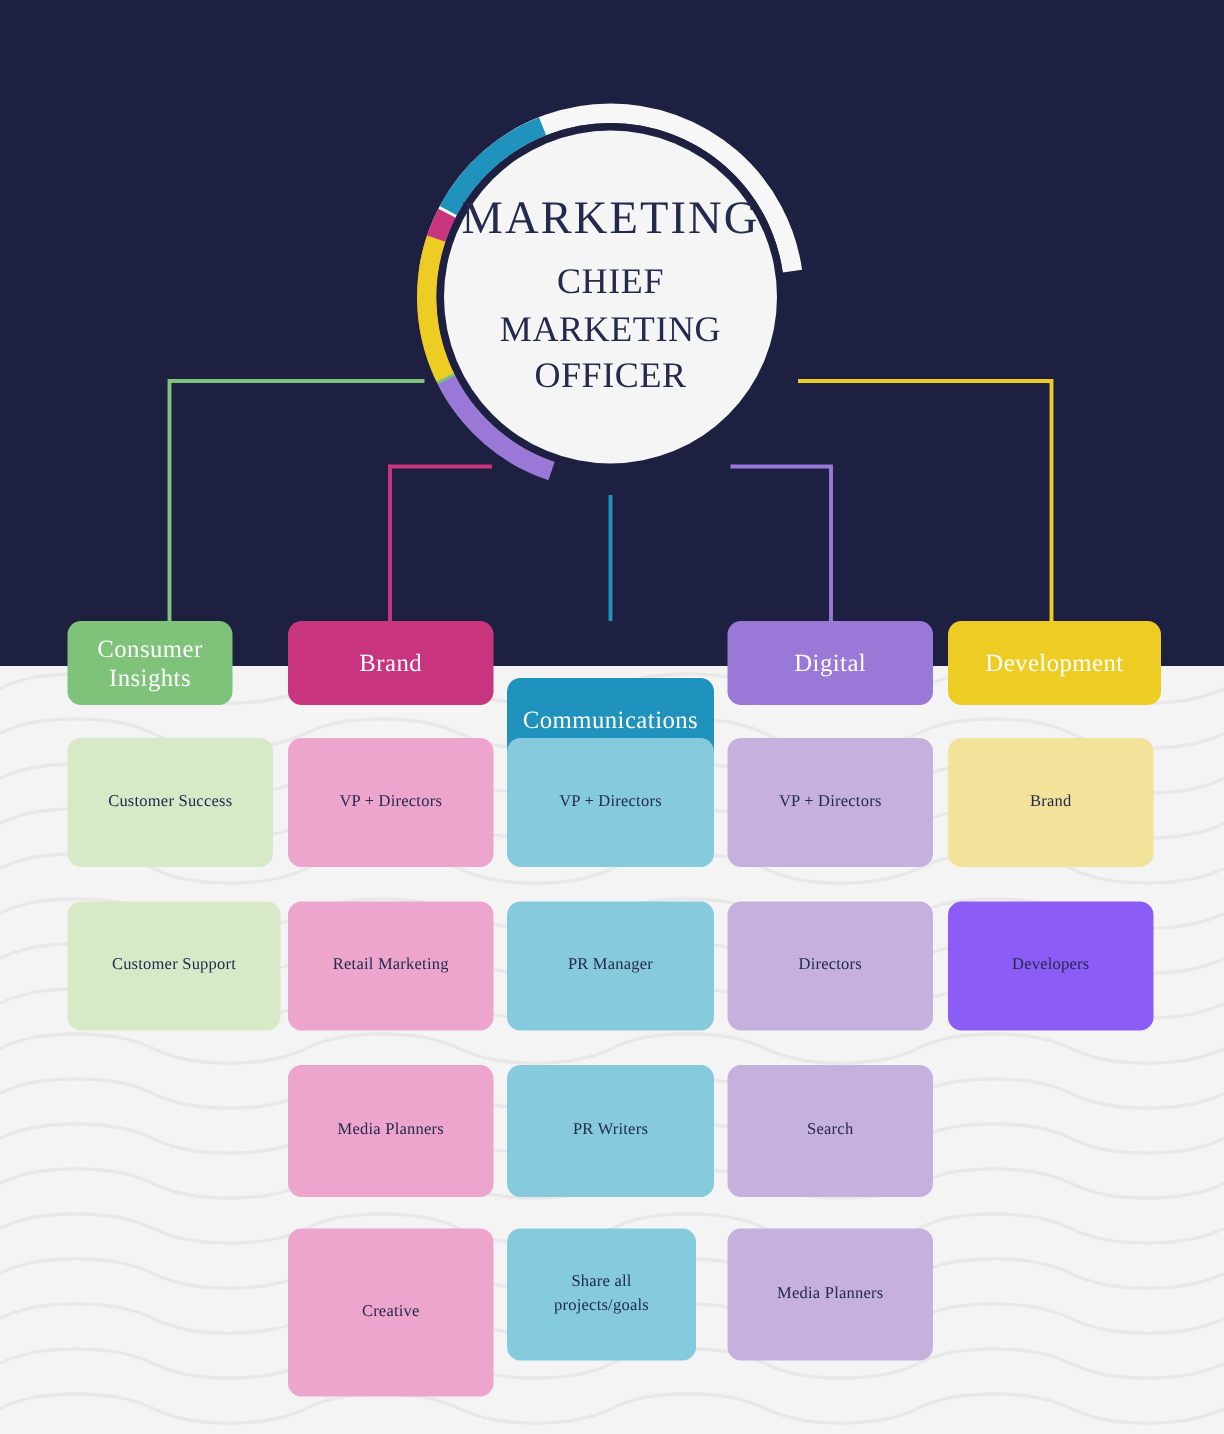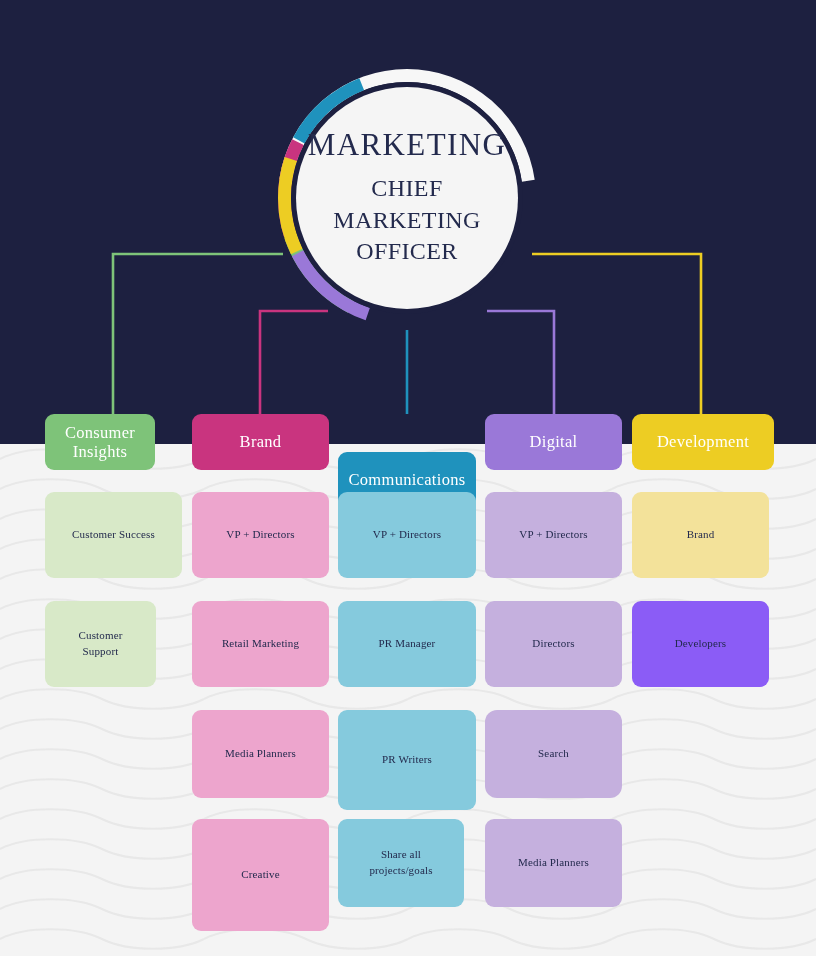--- a/index.html
+++ b/index.html
@@ -204,21 +204,21 @@
     </div>
   </div>
 
   <div id="nodes">
       <div class="dept-head" style="left: 45px; top: 414px; width: 110px; height: 56px; background: rgb(126, 195, 121);">
         <span>Consumer Insights</span>
       </div>
       <div class="sub-box" style="left: 45px; top: 492px; width: 137px; height: 86px; background: rgb(216, 233, 200);">
         <span class="txt">Customer Success</span>
       </div>
-      <div class="sub-box" style="left: 45px; top: 601px; width: 111px; height: 86px; background: rgb(216, 233, 200);">
+      <div class="sub-box" style="left: 45px; top: 601px; width: 142px; height: 86px; background: rgb(216, 233, 200);">
         <span class="txt">Customer Support</span>
       </div>
       <div class="dept-head" style="left: 192px; top: 414px; width: 137px; height: 56px; background: rgb(201, 52, 127);">
         <span>Brand</span>
       </div>
       <div class="sub-box" style="left: 192px; top: 492px; width: 137px; height: 86px; background: rgb(237, 165, 205);">
         <span class="txt">VP + Directors</span>
       </div>
       <div class="sub-box" style="left: 192px; top: 601px; width: 137px; height: 86px; background: rgb(237, 165, 205);">
         <span class="txt">Retail Marketing</span>
@@ -231,36 +231,36 @@
       </div>
       <div class="dept-head" style="left: 338px; top: 414px; width: 138px; height: 56px; background: rgb(31, 146, 189); margin-top: 38px;">
         <span>Communications</span>
       </div>
       <div class="sub-box" style="left: 338px; top: 492px; width: 138px; height: 86px; background: rgb(133, 202, 221);">
         <span class="txt">VP + Directors</span>
       </div>
       <div class="sub-box" style="left: 338px; top: 601px; width: 138px; height: 86px; background: rgb(133, 202, 221);">
         <span class="txt">PR Manager</span>
       </div>
-      <div class="sub-box" style="left: 338px; top: 710px; width: 138px; height: 100px; background: rgb(133, 202, 221);">
+      <div class="sub-box" style="left: 338px; top: 710px; width: 138px; height: 88px; background: rgb(133, 202, 221);">
         <span class="txt">PR Writers</span>
       </div>
       <div class="sub-box" style="left: 338px; top: 819px; width: 126px; height: 88px; background: rgb(133, 202, 221);">
         <span class="txt">Share all projects/goals</span>
       </div>
       <div class="dept-head" style="left: 485px; top: 414px; width: 137px; height: 56px; background: rgb(154, 120, 216);">
         <span>Digital</span>
       </div>
       <div class="sub-box" style="left: 485px; top: 492px; width: 137px; height: 86px; background: rgb(197, 176, 222);">
         <span class="txt">VP + Directors</span>
       </div>
       <div class="sub-box" style="left: 485px; top: 601px; width: 137px; height: 86px; background: rgb(197, 176, 222);">
         <span class="txt">Directors</span>
       </div>
-      <div class="sub-box" style="left: 485px; top: 710px; width: 137px; height: 88px; background: rgb(197, 176, 222); border-radius: 12px;">
+      <div class="sub-box" style="left: 485px; top: 710px; width: 137px; height: 88px; background: rgb(197, 176, 222);">
         <span class="txt">Search</span>
       </div>
       <div class="sub-box" style="left: 485px; top: 819px; width: 137px; height: 88px; background: rgb(197, 176, 222);">
         <span class="txt">Media Planners</span>
       </div>
       <div class="dept-head" style="left: 632px; top: 414px; width: 142px; height: 56px; background: rgb(237, 205, 35);">
         <span>Development</span>
       </div>
       <div class="sub-box" style="left: 632px; top: 492px; width: 137px; height: 86px; background: rgb(243, 226, 154);">
         <span class="txt">Brand</span>

